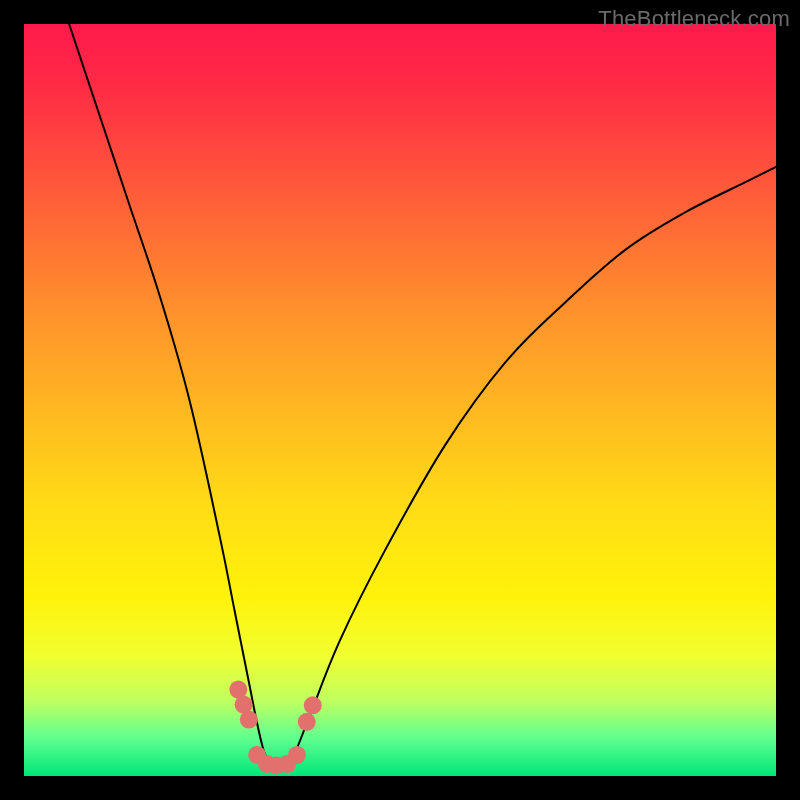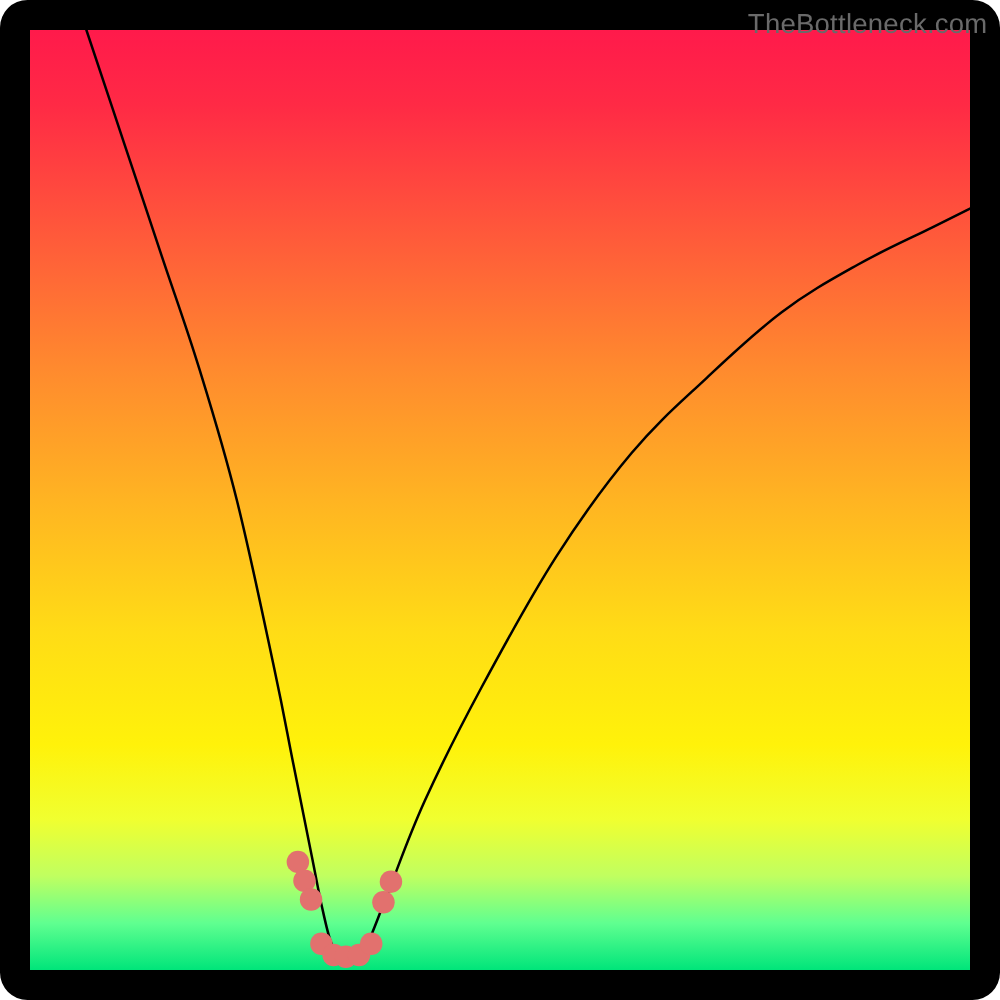--- a/index.html
+++ b/index.html
@@ -2,21 +2,20 @@
 <html><head>
 <meta charset="utf-8">
 <style>
   * { margin: 0; padding: 0; box-sizing: border-box; }
   html, body { width: 800px; height: 800px; overflow: hidden; }
   .frame {
     width: 800px;
     height: 800px;
     background: #000;
     position: relative;
-    border-radius: 22px;
   }
   .plot {
     position: absolute;
     left: 24px;
     top: 24px;
     width: 752px;
     height: 752px;
     background: linear-gradient(
       to bottom,
       #ff1a4b 0%,

